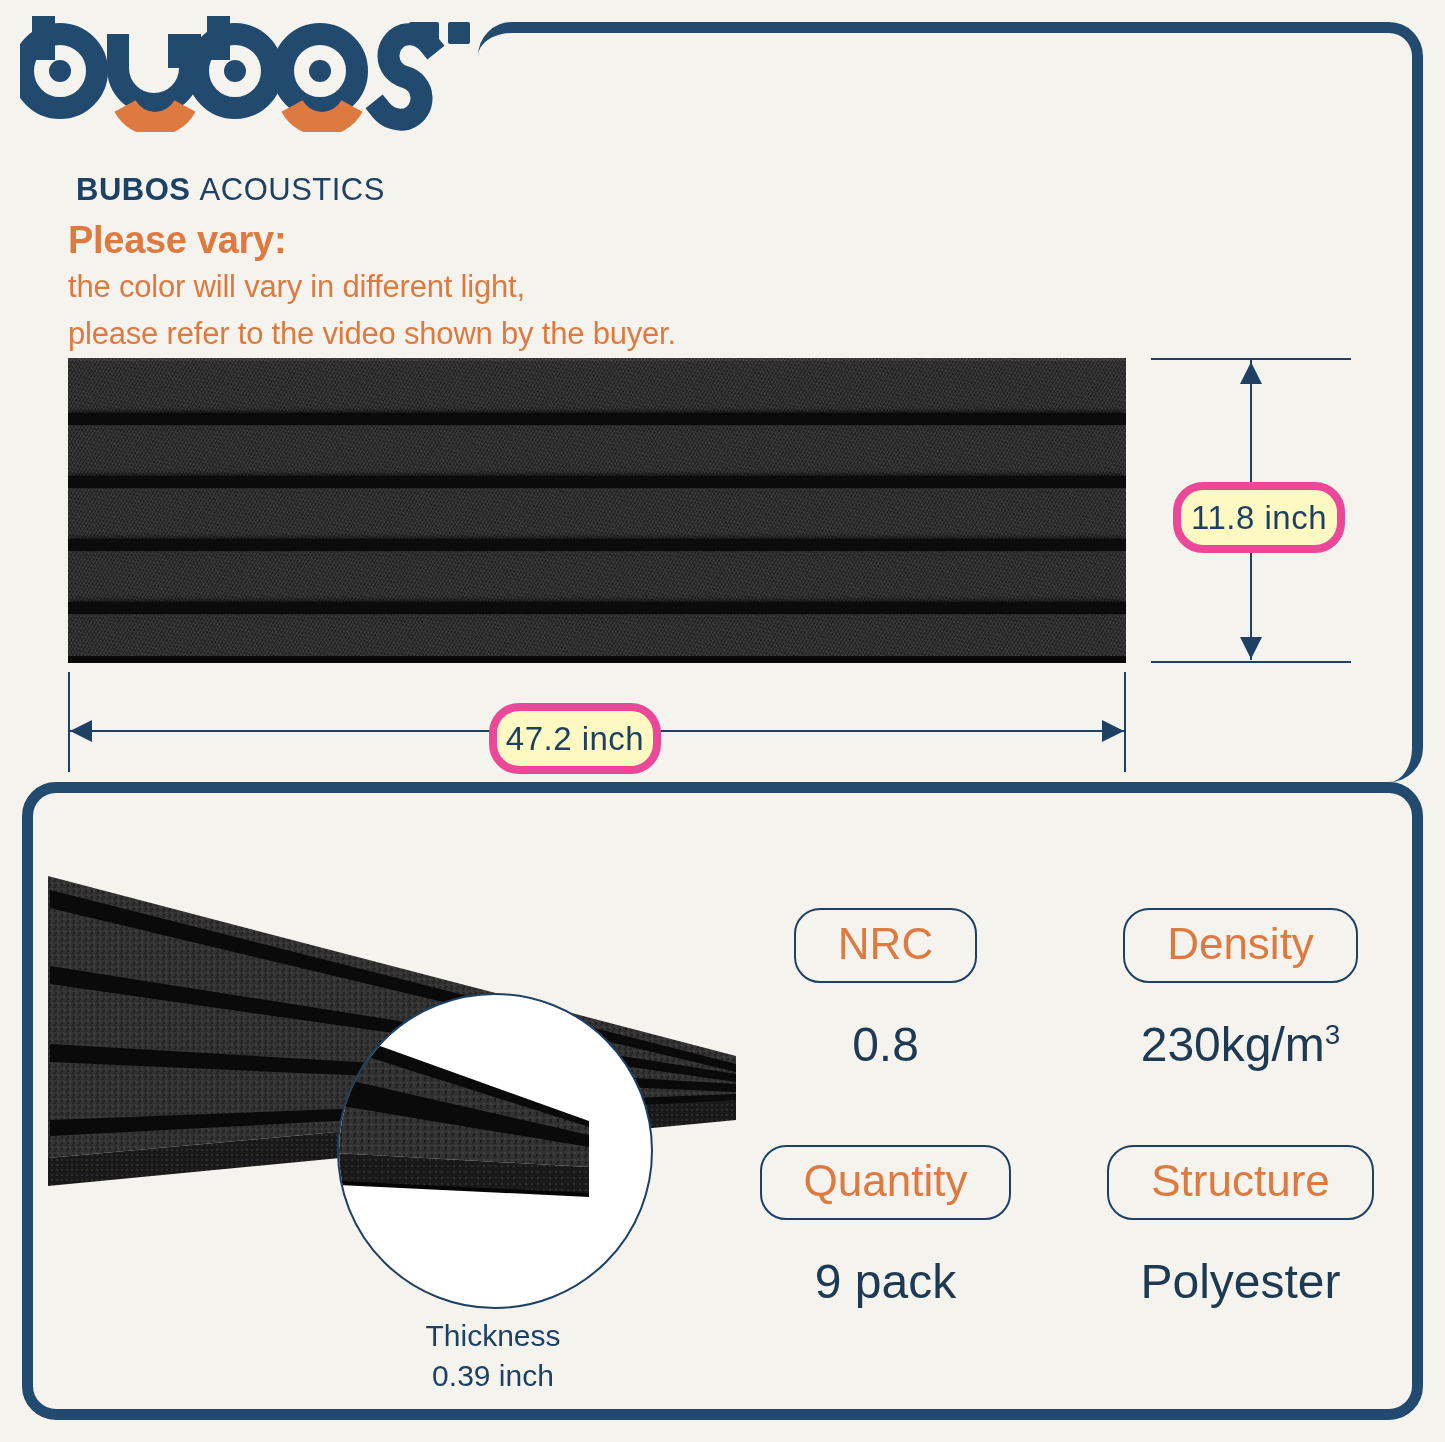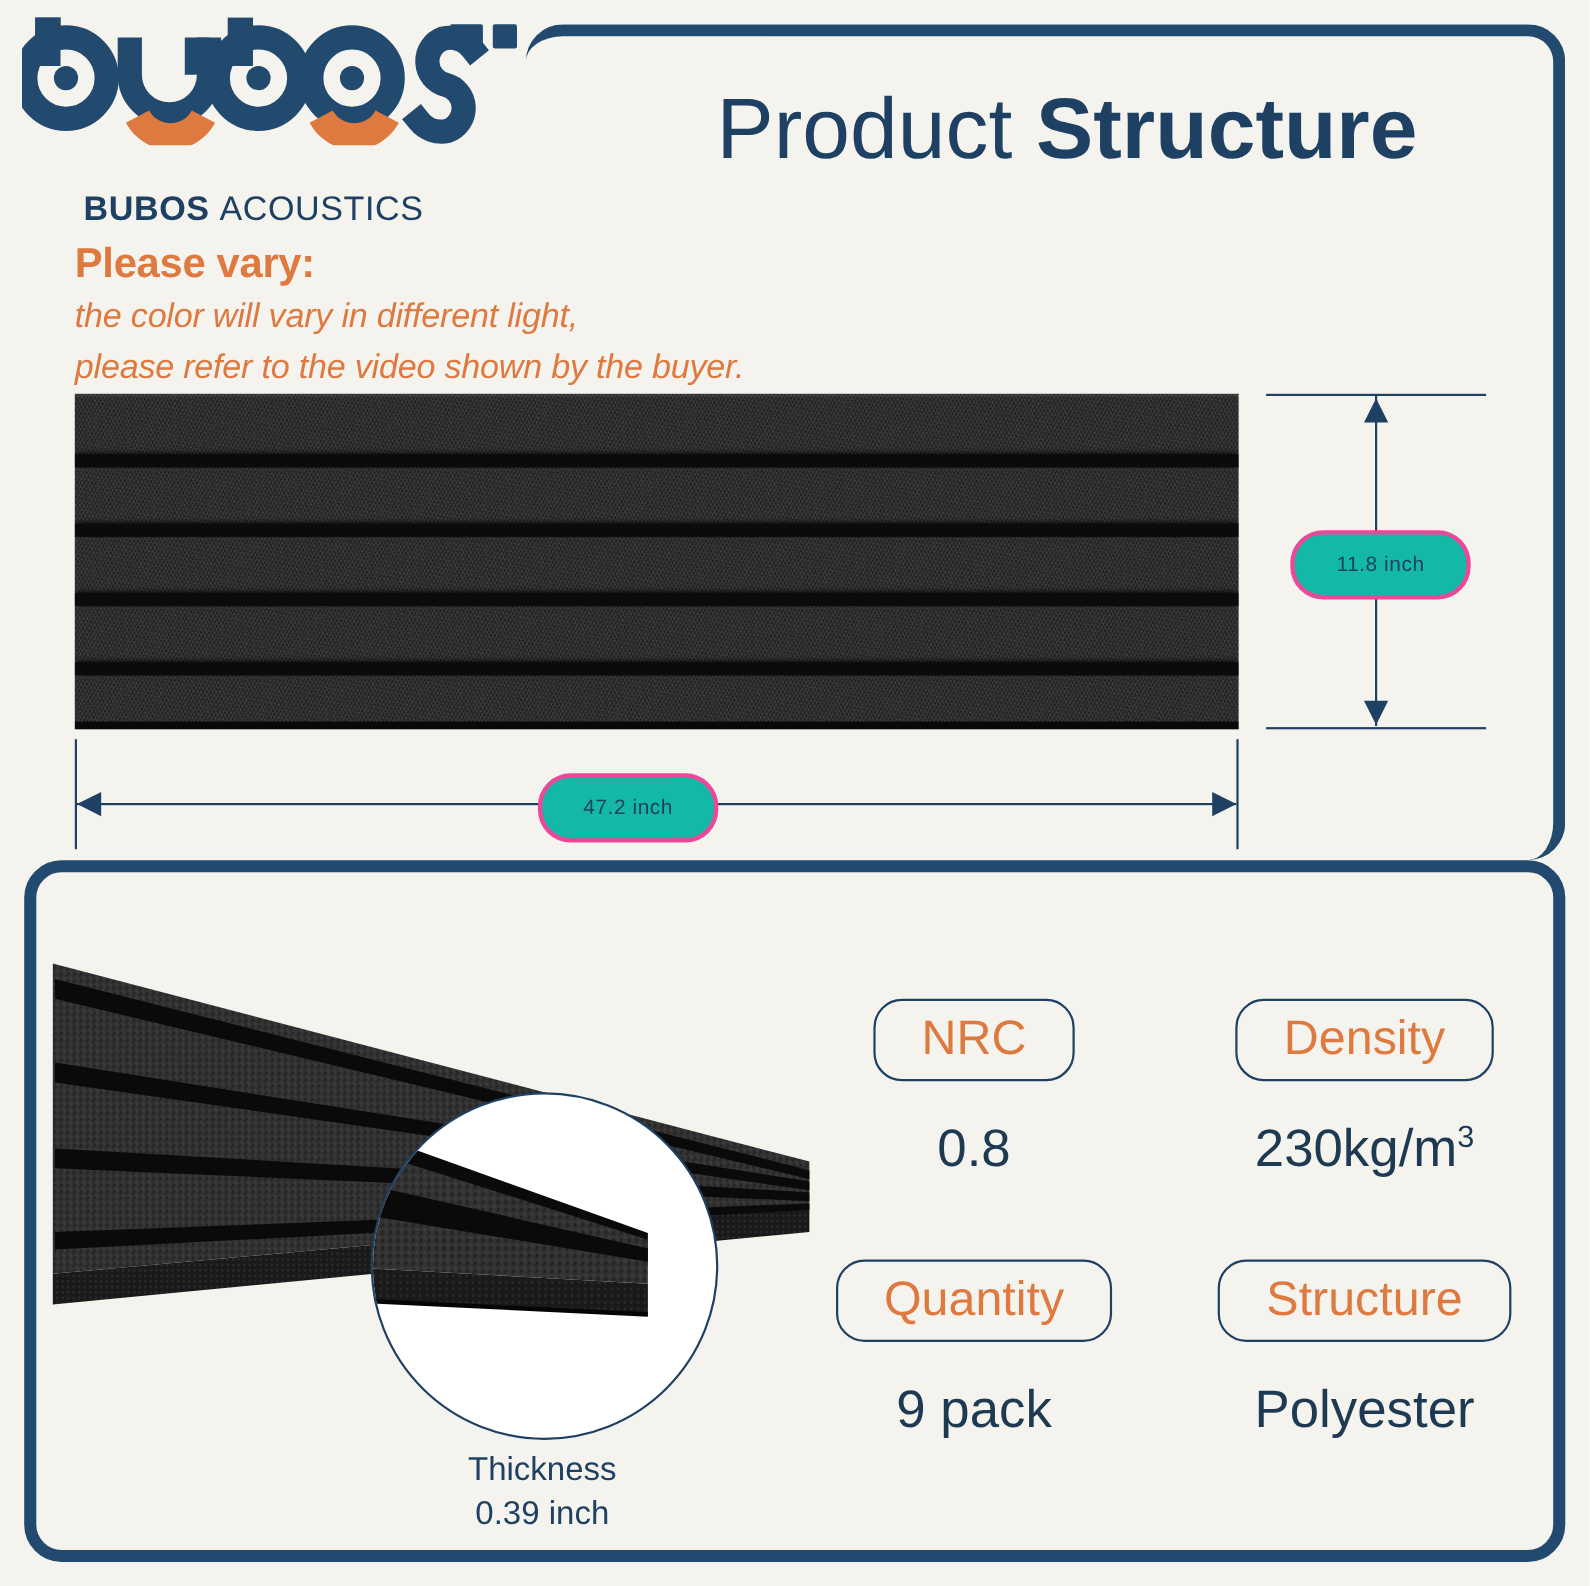--- a/index.html
+++ b/index.html
@@ -108,21 +108,20 @@
     font-size: 38px;
     font-weight: 700;
     line-height: 1.18;
     letter-spacing: -0.3px;
   }
   .note-line {
     font-size: 31px;
     font-weight: 400;
     line-height: 1.52;
     letter-spacing: -0.2px;
-    font-style: italic;
   }
 
   
   #panel-front {
     position: absolute;
     left: 68px;
     top: 358px;
     width: 1058px;
     height: 305px;
     background: #2E2E2E;
@@ -184,25 +183,25 @@
     border-right: 22px solid #1E4163;
   }
   .arrow-right {
     border-top: 11px solid transparent;
     border-bottom: 11px solid transparent;
     border-left: 22px solid #1E4163;
   }
 
   .dim-pill {
     position: absolute;
-    border: 4px solid #ec4899;
+    border: 8px solid #ec4899;
     border-radius: 30px;
-    background: #14b8a6;
+    background: #fef9c3;
     color: #1E4163;
-    font-size: 19px;
+    font-size: 33px;
     font-weight: 400;
     display: flex;
     align-items: center;
     justify-content: center;
     white-space: nowrap;
     letter-spacing: 0.5px;
   }
 
   
   #panel-persp {
@@ -314,23 +313,20 @@
       <path d="M272 92 a34 34 0 0 0 60 0" fill="none" stroke="#DE7A3F" stroke-width="24"></path>
     </svg>
     <div class="logo-sub">
       <b>BUBOS</b><span class="light">&nbsp;</span><span class="light">ACOUSTICS</span>
     </div>
   </div>
 
   <div class="dash" style="left:409px; top:22px; width:30px; height:22px;"></div>
   <div class="dash" style="left:448px; top:22px; width:22px; height:22px;"></div>
 
-  <div id="page-title">
-    <span class="t-light">Product </span><span class="t-bold">Structure</span>
-  </div>
 
   <div id="note-block">
     <div id="note-head">Please vary:</div>
     <div class="note-line">the color will vary in different light,</div>
     <div class="note-line">please refer to the video shown by the buyer.</div>
   </div>
 
   <div id="panel-front">
     <div class="noise"></div>
     <div class="slat-hi" style="top:0px;"></div>

